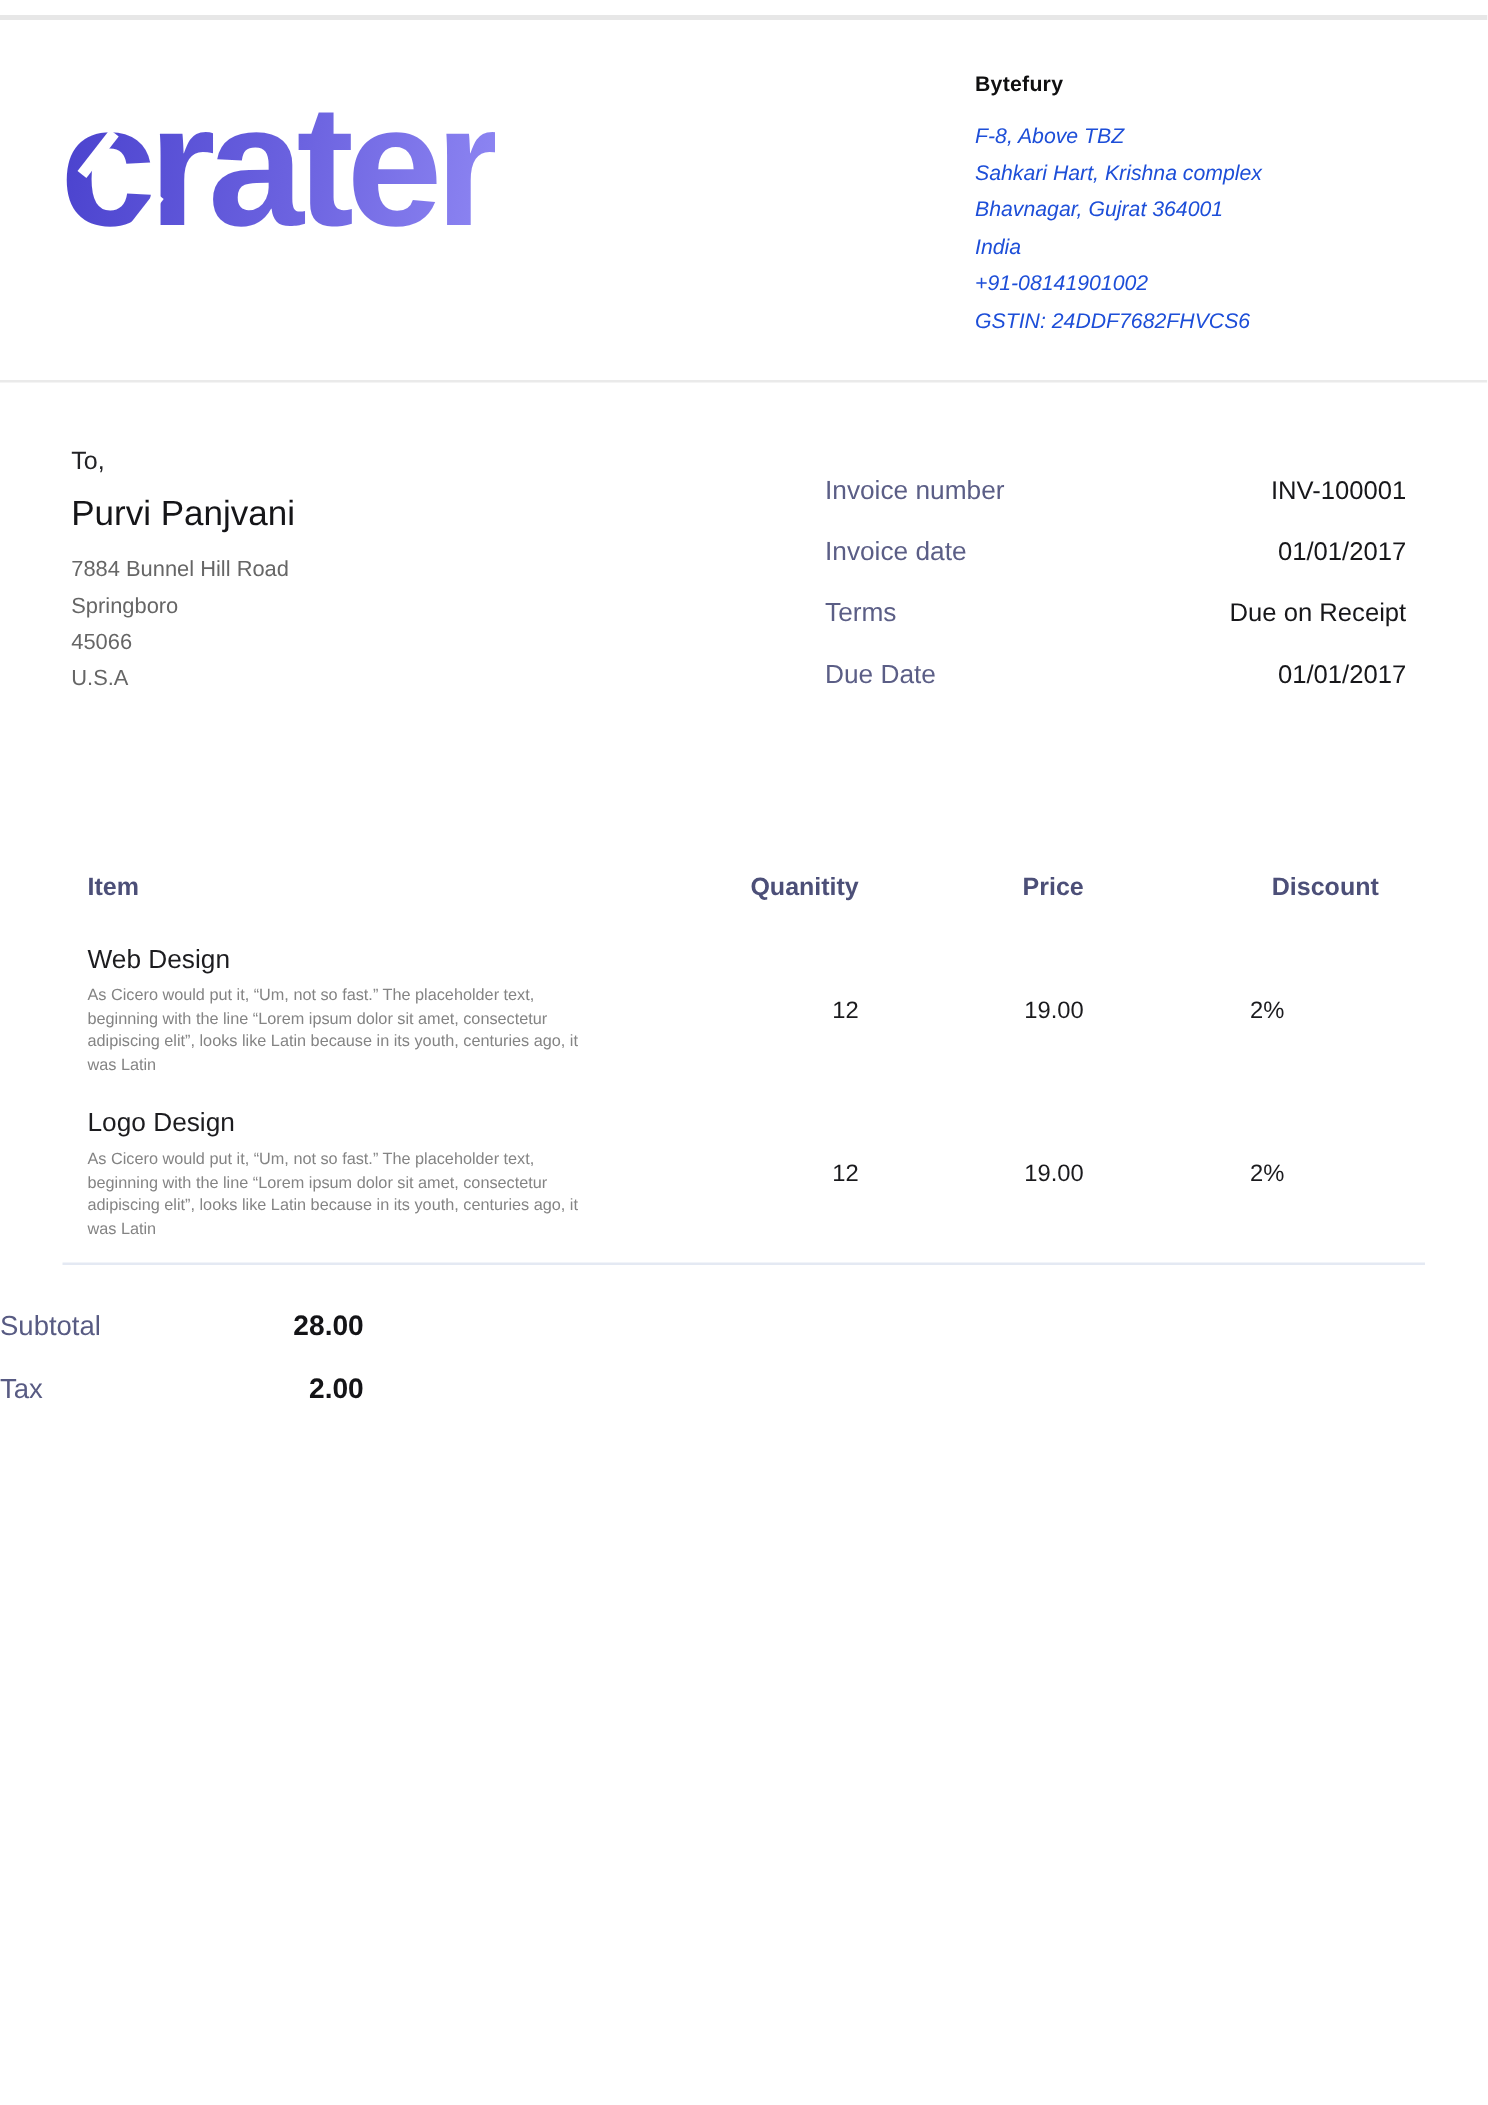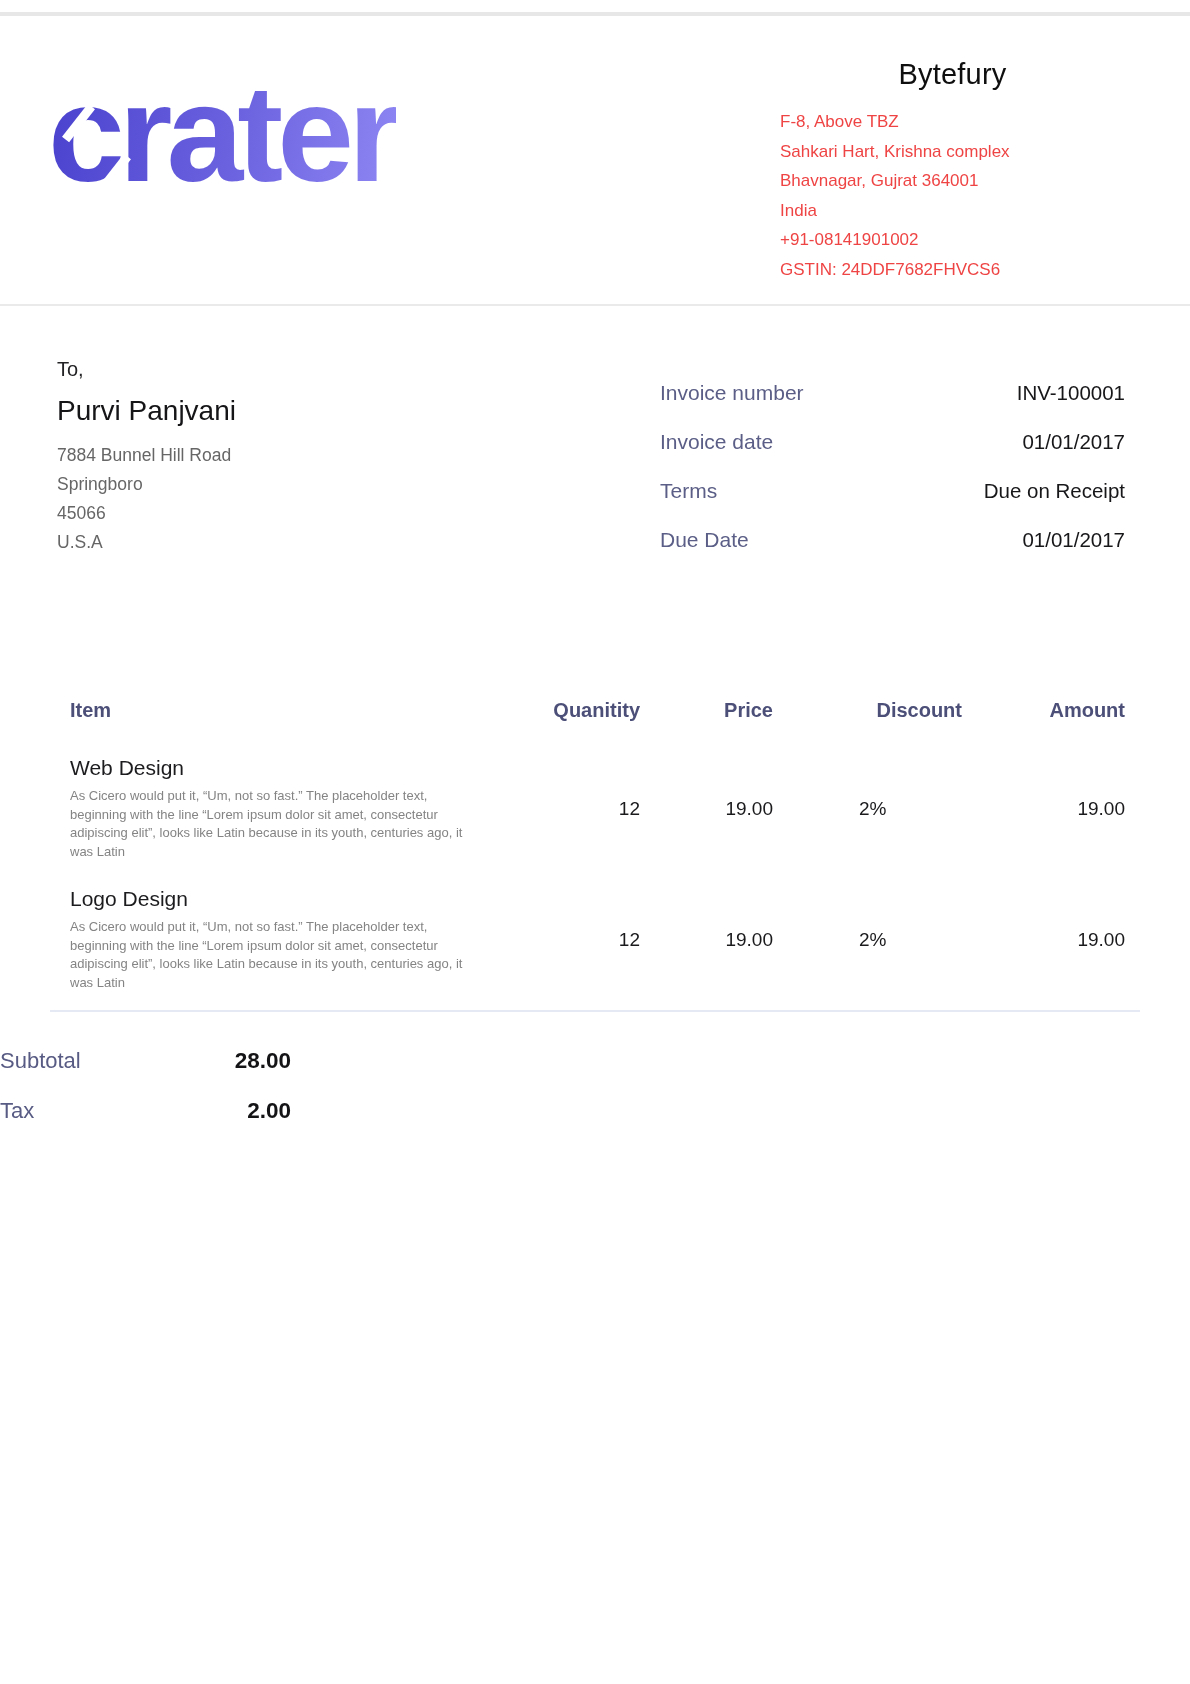--- a/index.html
+++ b/index.html
@@ -44,31 +44,31 @@
     position: absolute;
     background: #ffffff;
     display: block;
   }
   .notch.n1 { left: 26px;  top: 34px;  width: 9px;  height: 42px; transform: rotate(38deg); }
   .notch.n2 { left: 62px;  top: 84px;  width: 9px;  height: 42px; transform: rotate(38deg); }
   .notch.n3 { left: 424px; top: 58px;  width: 8px;  height: 46px; transform: rotate(38deg); }
 
   .company { width: 345px; padding-top: 4px; }
   .company-name {
-    font-size: 29px;
-    font-weight: normal;
+    font-size: 17px;
+    font-weight: bold;
     color: #0f0f10;
     letter-spacing: 0.2px;
     margin-bottom: 16px;
-    text-align: center;
   }
   .company-line {
     font-size: 17px;
-    color: #ef4444;
+    color: #1d4ed8;
     line-height: 29.5px;
+    font-style: italic;
   }
 
   
   .billing {
     display: flex;
     justify-content: space-between;
     padding: 52px 65px 0 57px;
   }
   .to-label { font-size: 20px; color: #232326; }
   .customer-name { font-size: 28px; color: #151518; margin: 14px 0 14px; }
@@ -83,20 +83,21 @@
   }
   .meta-label { font-size: 21px; color: #5b5e86; }
   .meta-value { font-size: 20.5px; color: #17171a; }
 
   
   .items { margin-top: 122px; padding: 0 65px 0 70px; }
   .row-grid {
     display: grid;
     grid-template-columns: 430px 140px 133px 189px 163px;
     align-items: center;
+    gap: 47px;
   }
   .thead .th {
     font-size: 20px;
     font-weight: bold;
     color: #4c4f78;
   }
   .th.right, .cell.right { text-align: right; }
   .trow { margin-top: 34px; }
   .trow + .trow { margin-top: 26px; }
   .item-cell { padding-right: 18px; align-self: start; }

